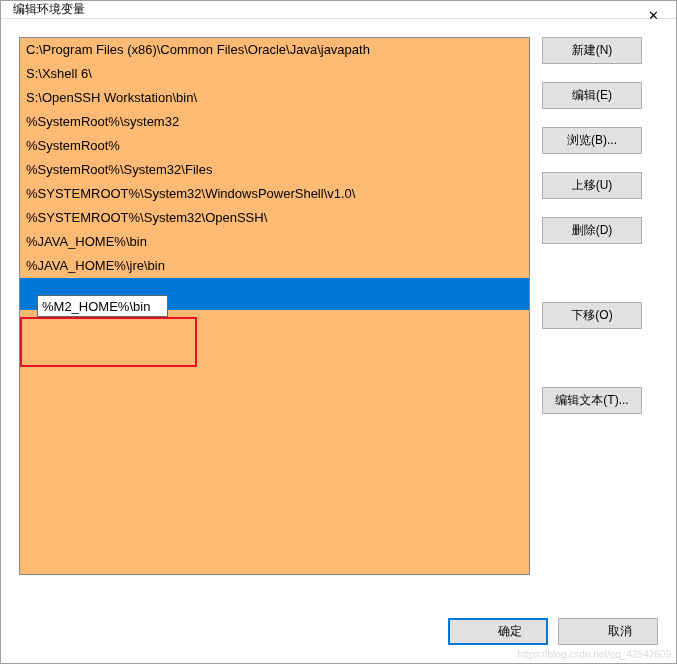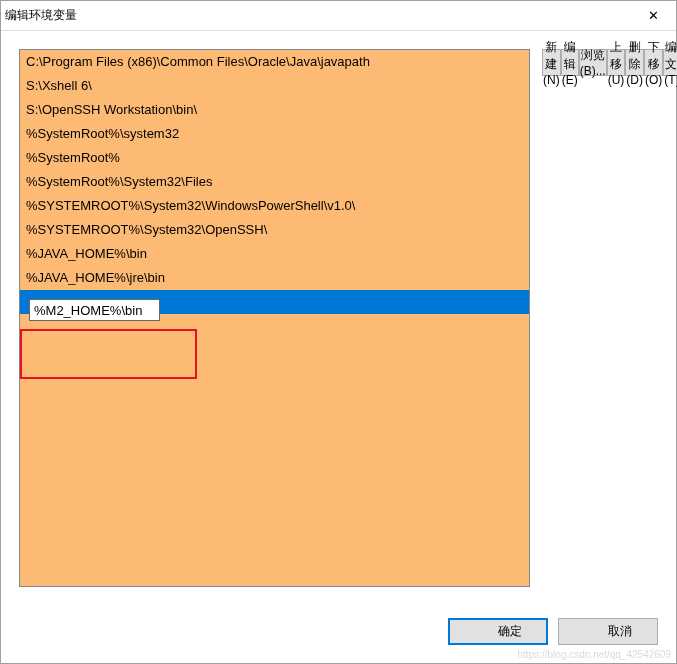--- a/index.html
+++ b/index.html
@@ -13,24 +13,24 @@
     }
     .dialog {
       width: 677px;
       height: 664px;
       background: #fff;
       border: 1px solid #a0a0a0;
       display: flex;
       flex-direction: column;
     }
     .titlebar {
-      height: 30px;
+      height: 18px;
       display: flex;
       align-items: center;
-      padding-left: 4px;
+      padding-left: 12px;
       background: #fff;
       border-bottom: 1px solid #e0e0e0;
       position: relative;
     }
     .title-text { font-size: 12px; color: #000; }
     .close-btn {
       position: absolute;
       right: 0;
       top: 0;
       width: 45px;
@@ -60,21 +60,21 @@
       padding: 3px 6px;
       font-size: 13px;
       line-height: 18px;
       color: #000;
       white-space: nowrap;
     }
     .list-item.selected {
       background: #0078d7;
       color: #fff;
       height: 24px;
-      padding: 8px;
+      padding: 16px;
     }
     .edit-field {
       width: 131px;
       height: 22px;
       border: 1px solid #666;
       background: #fff;
       color: #000;
       font-size: 13px;
       font-family: inherit;
       padding: 2px 4px;
@@ -85,21 +85,21 @@
       position: absolute;
       left: 0px;
       top: 279px;
       width: 177px;
       height: 50px;
       border: 2px solid #e81123;
       pointer-events: none;
     }
     .side-buttons {
       display: flex;
-      flex-direction: row;
+      flex-direction: column;
       width: 100px;
     }
     .btn {
       width: 100px;
       height: 27px;
       background: #e1e1e1;
       border: 1px solid #adadad;
       font-size: 12px;
       color: #000;
       cursor: pointer;

